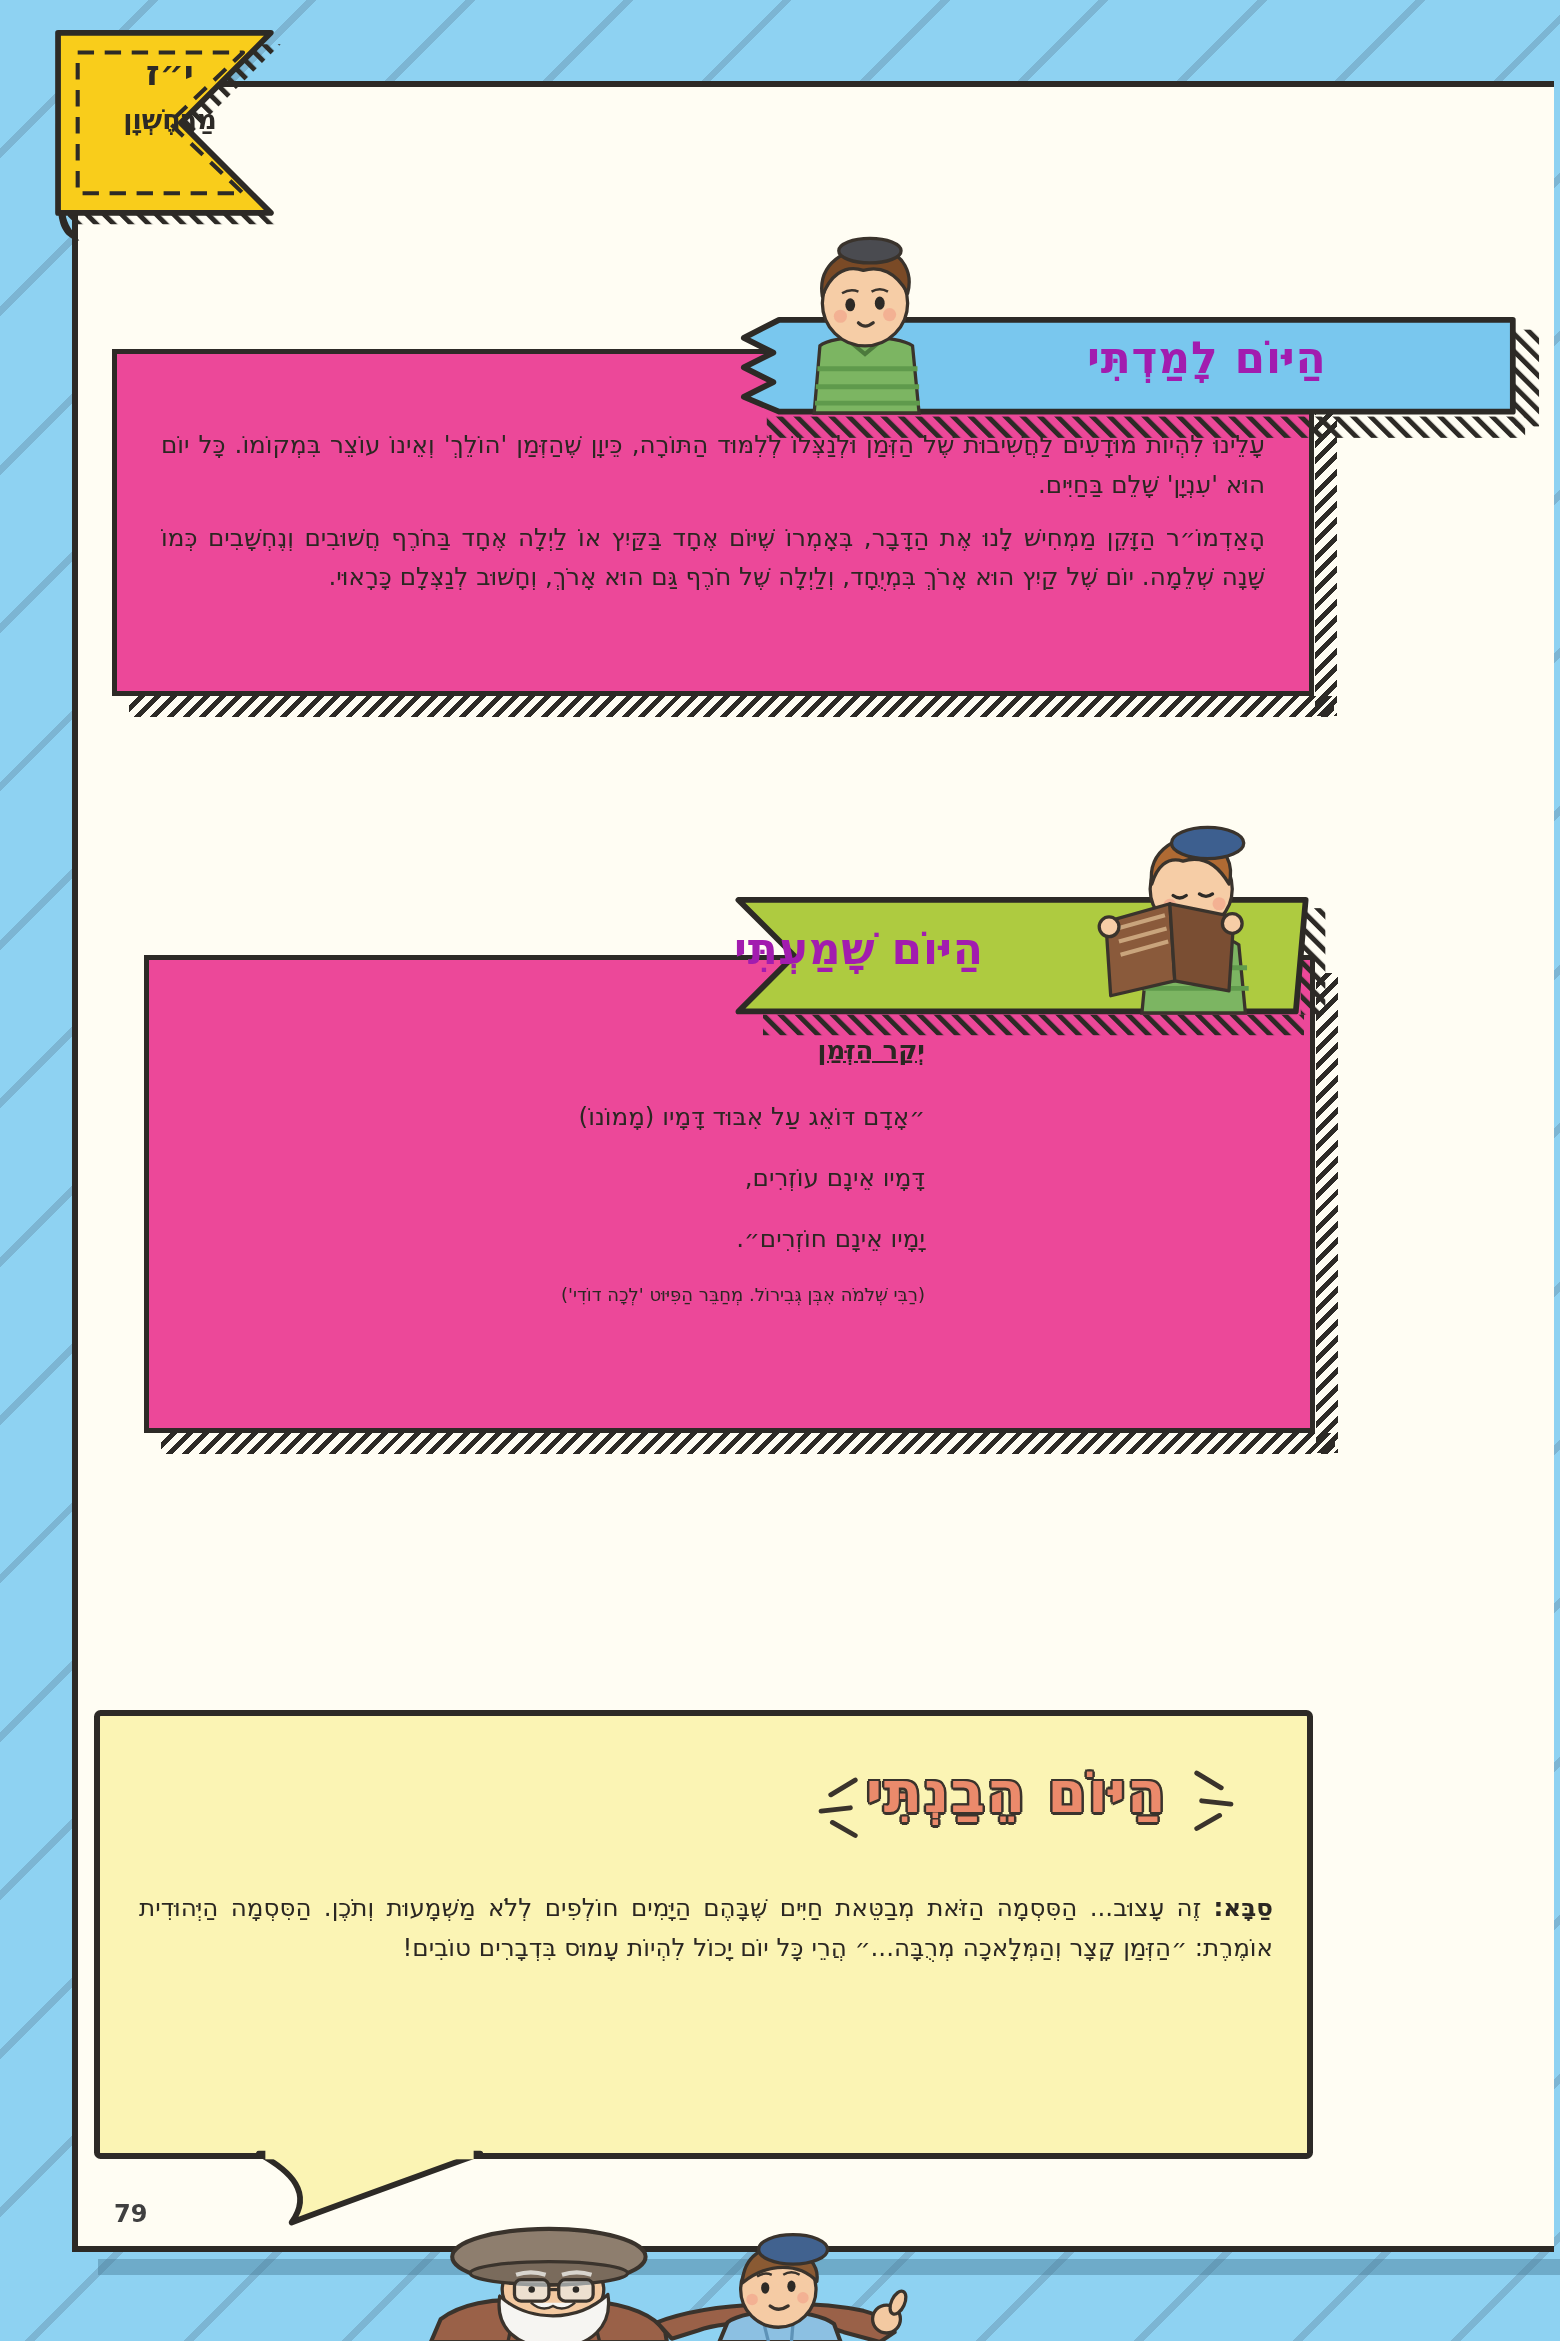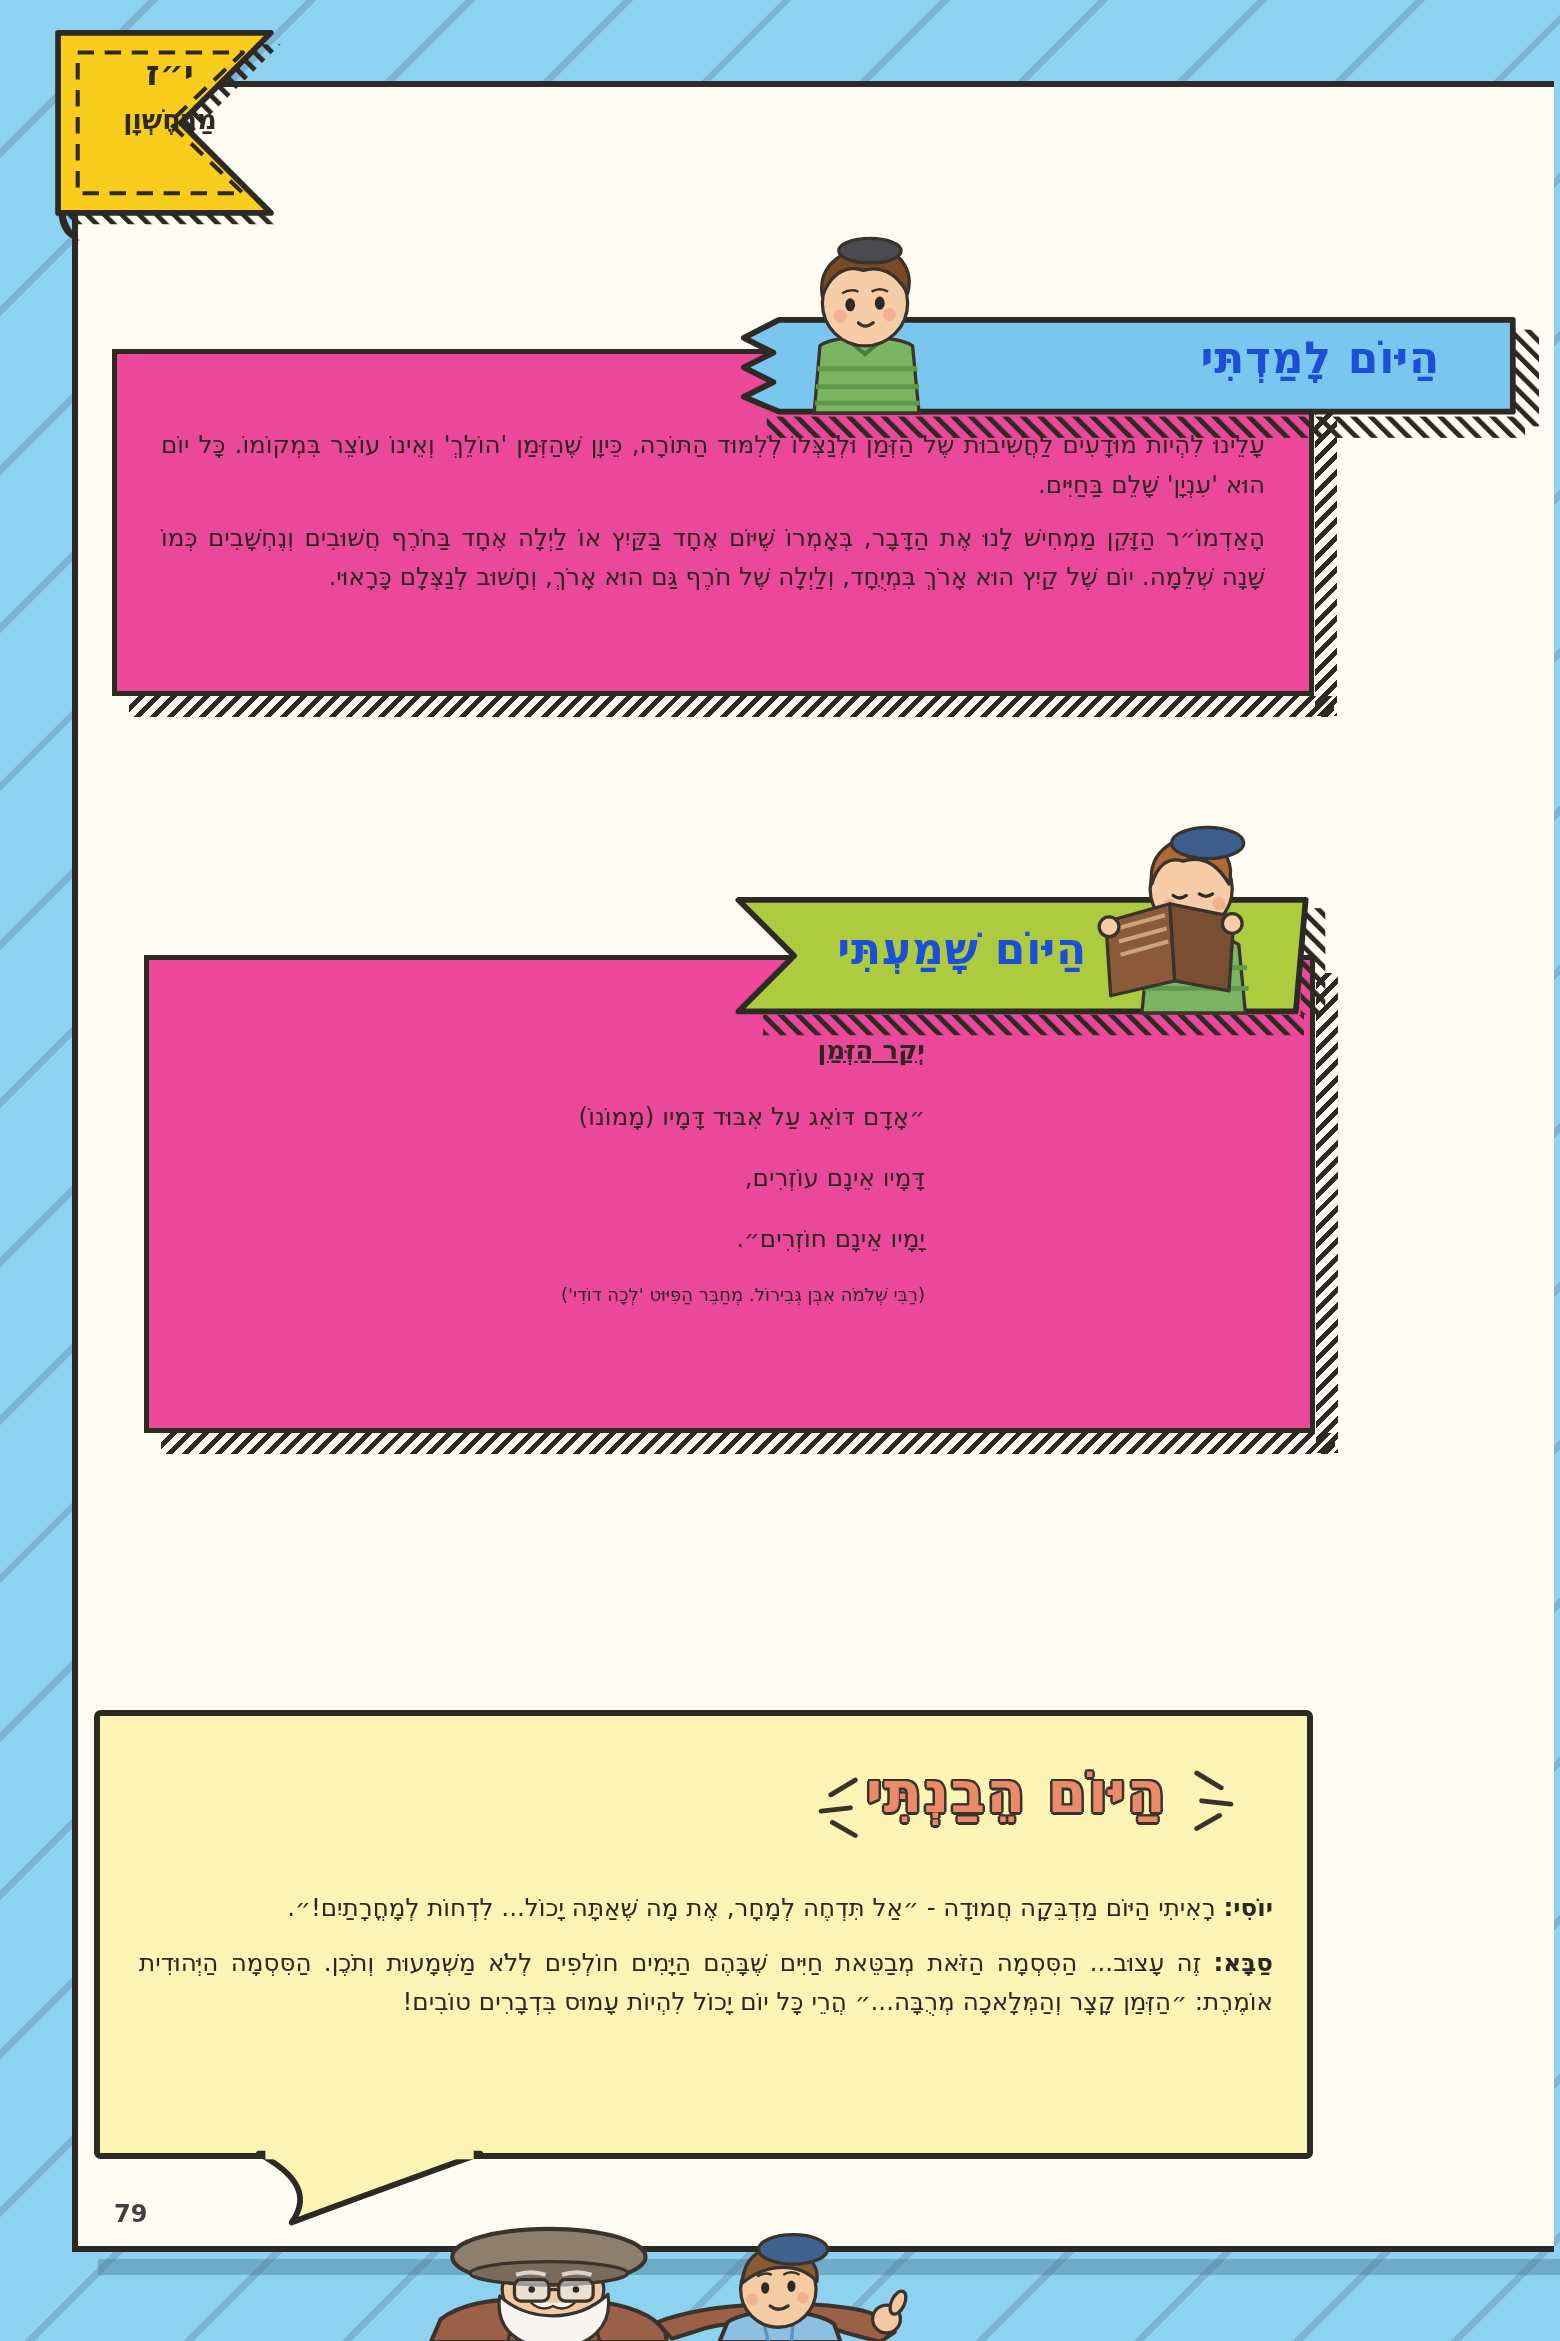--- a/index.html
+++ b/index.html
@@ -20,21 +20,21 @@
   }
   .page-shadow{position:absolute;left:98px;top:2259px;width:1462px;height:16.4px;background:rgba(70,125,150,.45);}
   .cbox{position:absolute;background:#ec4899;border:5.7px solid #2D2A26;box-sizing:border-box;}
   .hatch-right{position:absolute;top:13px;right:-28px;width:22px;height:calc(100% + 11.5px);
     background:repeating-linear-gradient(135deg,transparent 0 6.6px,#2D2A26 6.6px 11.5px);}
   .hatch-bottom{position:absolute;left:11.5px;bottom:-26px;width:calc(100% + 13px);height:21.3px;
     background:repeating-linear-gradient(135deg,transparent 0 6.6px,#2D2A26 6.6px 11.5px);}
   .rtl{direction:rtl;unicode-bidi:embed;}
   .bodytext{font-size:24.6px;line-height:1.62;text-align:justify;color:#2B2722;}
   .ribbon-title{
-    position:absolute;text-align:right;font-weight:bold;font-size:44px;color:#1d4ed8;
+    position:absolute;text-align:left;font-weight:bold;font-size:44px;color:#a21caf;
     letter-spacing:0.8px;white-space:nowrap;
   }
   .flag-text{position:absolute;left:57px;top:56px;width:148px;text-align:center;font-weight:bold;color:#2D2A26;padding-left:39px;}
   .flag-line1{font-size:34px;line-height:1;}
   .flag-line2{font-size:27px;margin-top:16.4px;line-height:1;}
   .poem{padding:75px 385px 0 49px;}
   .poem-title{font-weight:bold;font-size:26px;margin-bottom:21.3px;}
   .poem-line{font-size:24.6px;line-height:61px;white-space:nowrap;}
   .poem-attr{font-size:18px;margin-top:15px;white-space:nowrap;}
   .notebox{
@@ -139,23 +139,20 @@
   <path d="M18,124 L96,102 L102,196 L24,214 Z" fill="#8A5A3B" stroke="#3A332C" stroke-width="4" stroke-linejoin="round"></path>
   <path d="M96,102 L174,118 L168,208 L102,196 Z" fill="#7A4E33" stroke="#3A332C" stroke-width="4" stroke-linejoin="round"></path>
   <path d="M32,132 L90,116 M34,148 L92,132 M36,164 L94,148" stroke="#C9A47C" stroke-width="5" fill="none"></path>
   <circle cx="22" cy="130" r="12" fill="#F6CDA6" stroke="#3A332C" stroke-width="4"></circle>
   <circle cx="172" cy="126" r="12" fill="#F6CDA6" stroke="#3A332C" stroke-width="4"></circle>
 </svg>
 
 <div class="notebox">
   <div class="rtl bodytext dialogue">
     <p>
-      <span class="speaker">יוֹסִי:</span><span> רָאִיתִי הַיּוֹם מַדְבֵּקָה חֲמוּדָה - ״אַל תִּדְחֶה לְמָחָר, אֶת מָה שֶׁאַתָּה יָכוֹל... לִדְחוֹת לְמָחֳרָתַיִם!״.</span>
-    </p>
-    <p>
       <span class="speaker">סַבָּא:</span><span> זֶה עָצוּב... הַסִּסְמָה הַזֹּאת מְבַטֵּאת חַיִּים שֶׁבָּהֶם הַיָּמִים חוֹלְפִים לְלֹא מַשְׁמָעוּת וְתֹכֶן. הַסִּסְמָה הַיְּהוּדִית אוֹמֶרֶת: ״הַזְּמַן קָצָר וְהַמְּלָאכָה מְרֻבָּה...״ הֲרֵי כָּל יוֹם יָכוֹל לִהְיוֹת עָמוּס בִּדְבָרִים טוֹבִים!</span>
     </p>
   </div>
 </div>
 
 <svg style="left:234px;top:2147px;" width="271" height="82" viewBox="0 0 330 100">
   <path d="M30,8 L300,8 C240,30 150,62 70,92 C96,56 70,30 30,8 Z" fill="#FBF4B4" stroke="#2D2A26" stroke-width="7" stroke-linejoin="round"></path>
   <rect x="38" y="0" width="254" height="15" fill="#FBF4B4"></rect>
 </svg>
 

